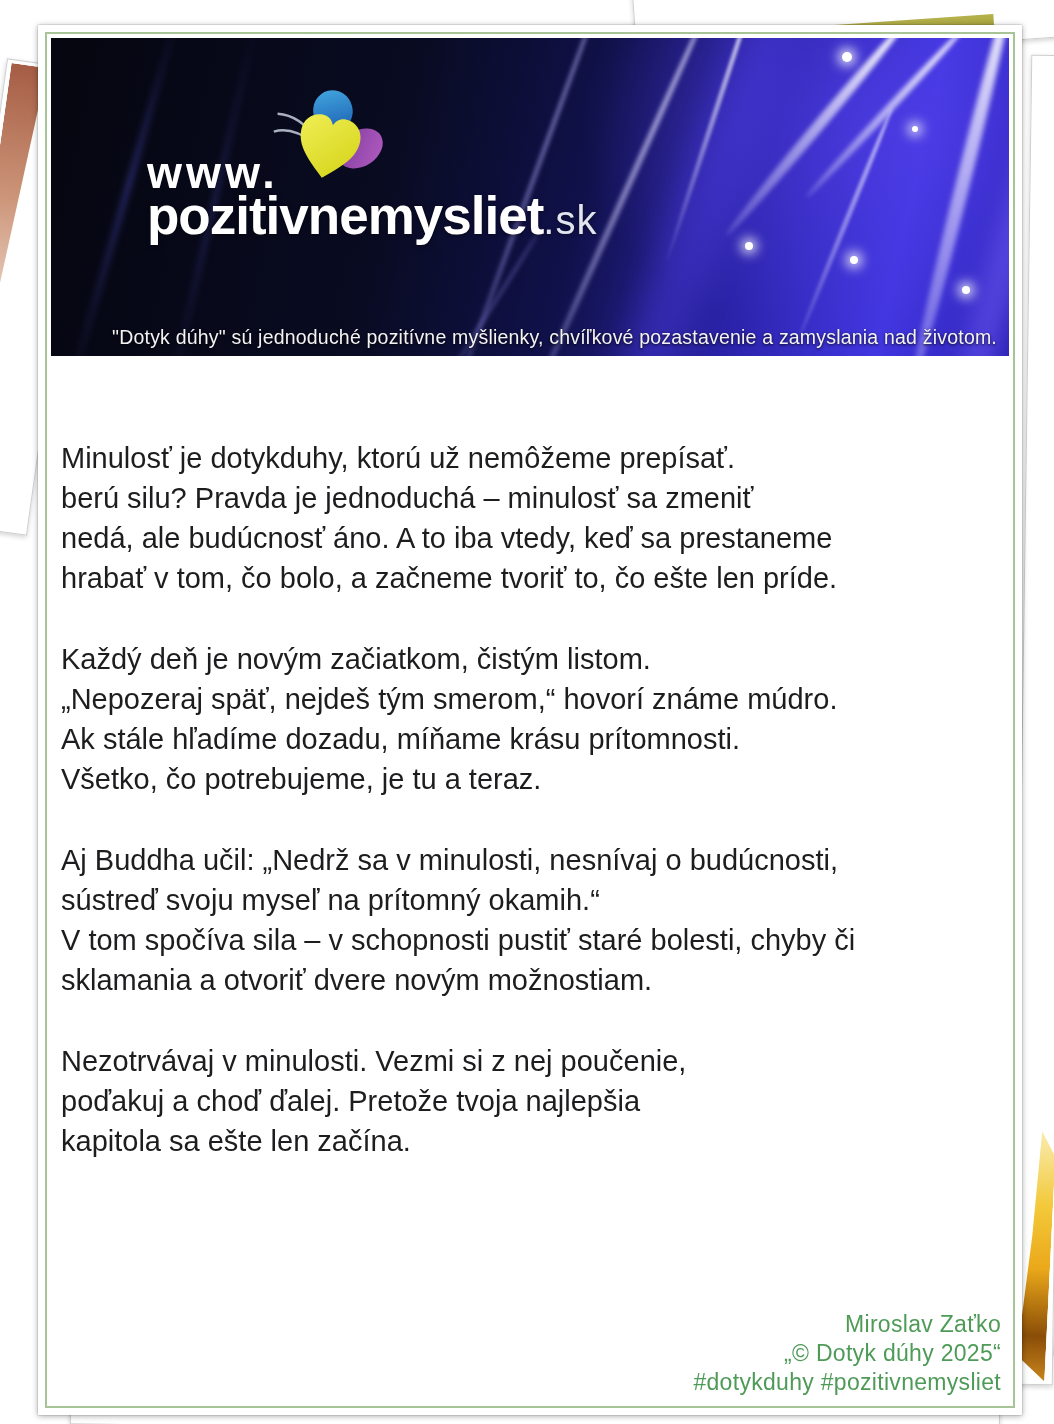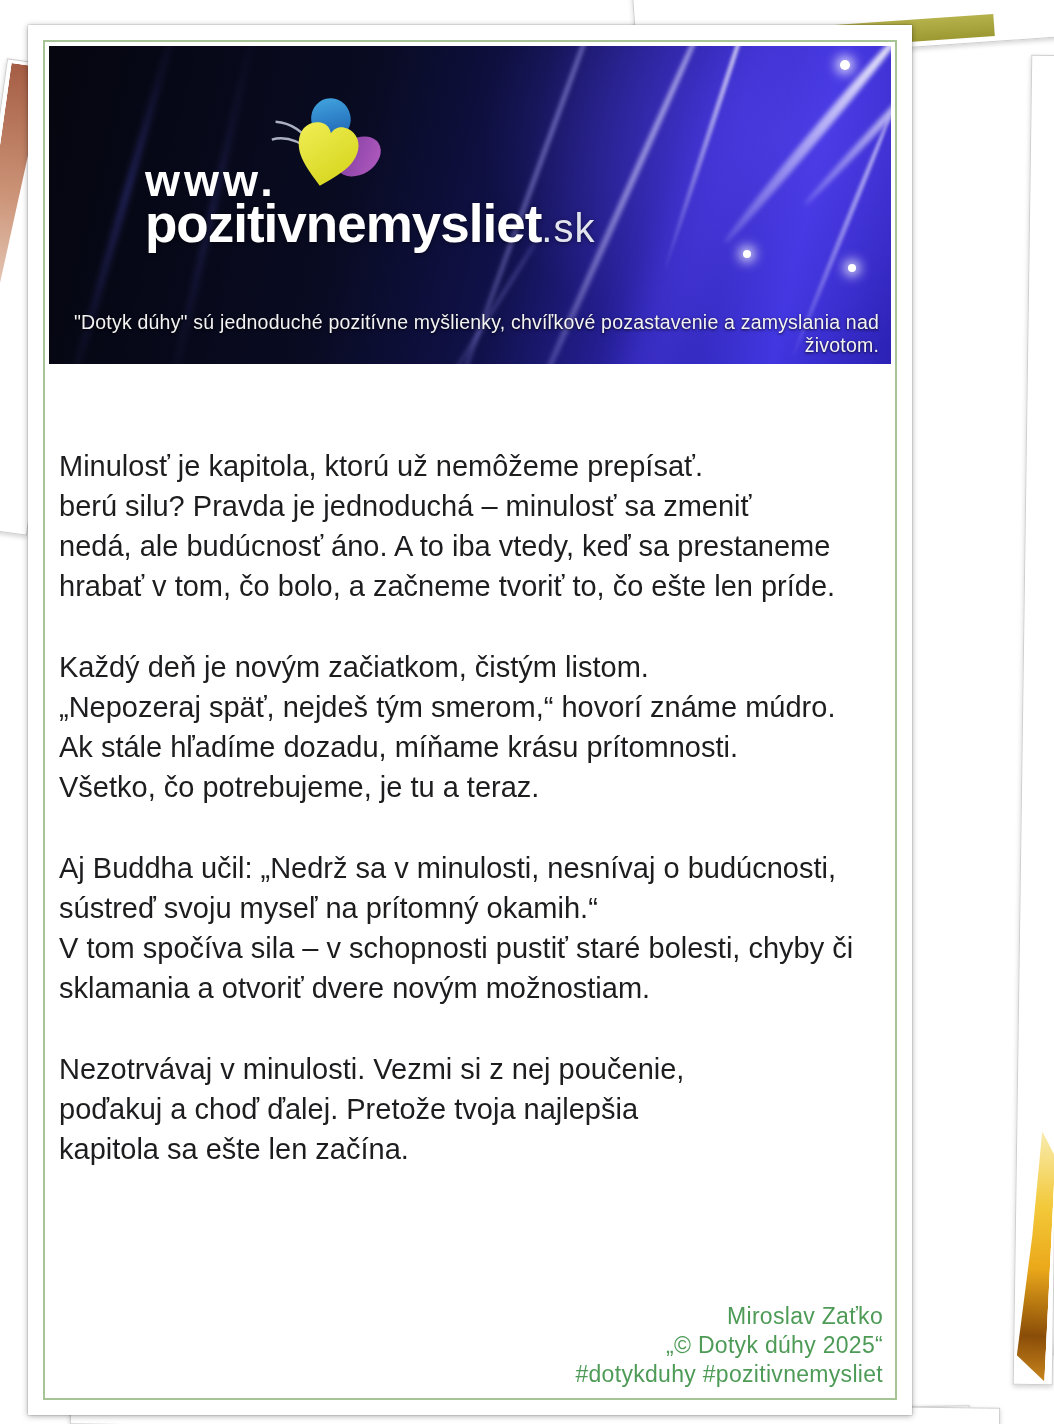--- a/index.html
+++ b/index.html
@@ -26,22 +26,22 @@
   .back-right2 { right:-18px; top:75px; width:34px; height:1280px; transform:rotate(1.6deg); z-index:1; }
   .gold-wedge { position:absolute; right:3px; top:1075px; width:32px; height:250px;
                 transform:rotate(2deg);
                 background:linear-gradient(to bottom,#f8ecb0,#f3c93a 30%,#eaa81a 55%,#8a4d08 82%,#c8851c);
                 clip-path:polygon(55% 0,100% 10%,100% 100%,10% 90%,40% 42%); }
   .back-bottom  { bottom:-6px; left:70px;  width:930px; height:28px; transform:rotate(0.7deg);  z-index:2; }
   .back-bottom2 { bottom:-14px; left:110px; width:860px; height:26px; transform:rotate(-0.9deg); z-index:1; }
 
   
   .main-page {
-    position:absolute; left:28px; top:25px; width:884px; height:1390px;
-    background:#fff; z-index:5; padding:15px;
+    position:absolute; left:38px; top:25px; width:984px; height:1390px;
+    background:#fff; z-index:5; padding:7px;
     box-shadow:0 1px 6px rgba(0,0,0,.35), 0 0 1px rgba(0,0,0,.45);
   }
   .inner { width:100%; height:100%; border:2px solid #a6c496; position:relative; padding:4px; }
 
   
   .header {
     position:relative; height:318px; overflow:hidden;
     background:
       radial-gradient(ellipse 420px 320px at 86% 28%, rgba(86,66,236,.55), transparent 70%),
       linear-gradient(103deg,#05060f 0%,#090b22 36%,#10114a 55%,#2a22a8 72%,#4136e0 87%,#2c21b4 100%);
@@ -163,21 +163,21 @@
         </svg>
         <div class="logo-www">www.</div>
         <div class="logo-domain"><span>pozitivnemysliet</span><span class="logo-tld">.sk</span></div>
       </div>
 
       <div class="tagline">"Dotyk dúhy" sú jednoduché pozitívne myšlienky, chvíľkové pozastavenie a zamyslania nad životom.</div>
     </div>
 
     <div class="bodytext">
       <div class="para">
-        <div class="ln">Minulosť je kapitola, ktorú už nemôžeme prepísať.</div>
+        <div class="ln">Minulosť je dotykduhy, ktorú už nemôžeme prepísať.</div>
         <div class="ln">berú silu? Pravda je jednoduchá – minulosť sa zmeniť</div>
         <div class="ln">nedá, ale budúcnosť áno. A to iba vtedy, keď sa prestaneme</div>
         <div class="ln">hrabať v tom, čo bolo, a začneme tvoriť to, čo ešte len príde.</div>
       </div>
       <div class="para">
         <div class="ln">Každý deň je novým začiatkom, čistým listom.</div>
         <div class="ln">„Nepozeraj späť, nejdeš tým smerom,“ hovorí známe múdro.</div>
         <div class="ln">Ak stále hľadíme dozadu, míňame krásu prítomnosti.</div>
         <div class="ln">Všetko, čo potrebujeme, je tu a teraz.</div>
       </div>

